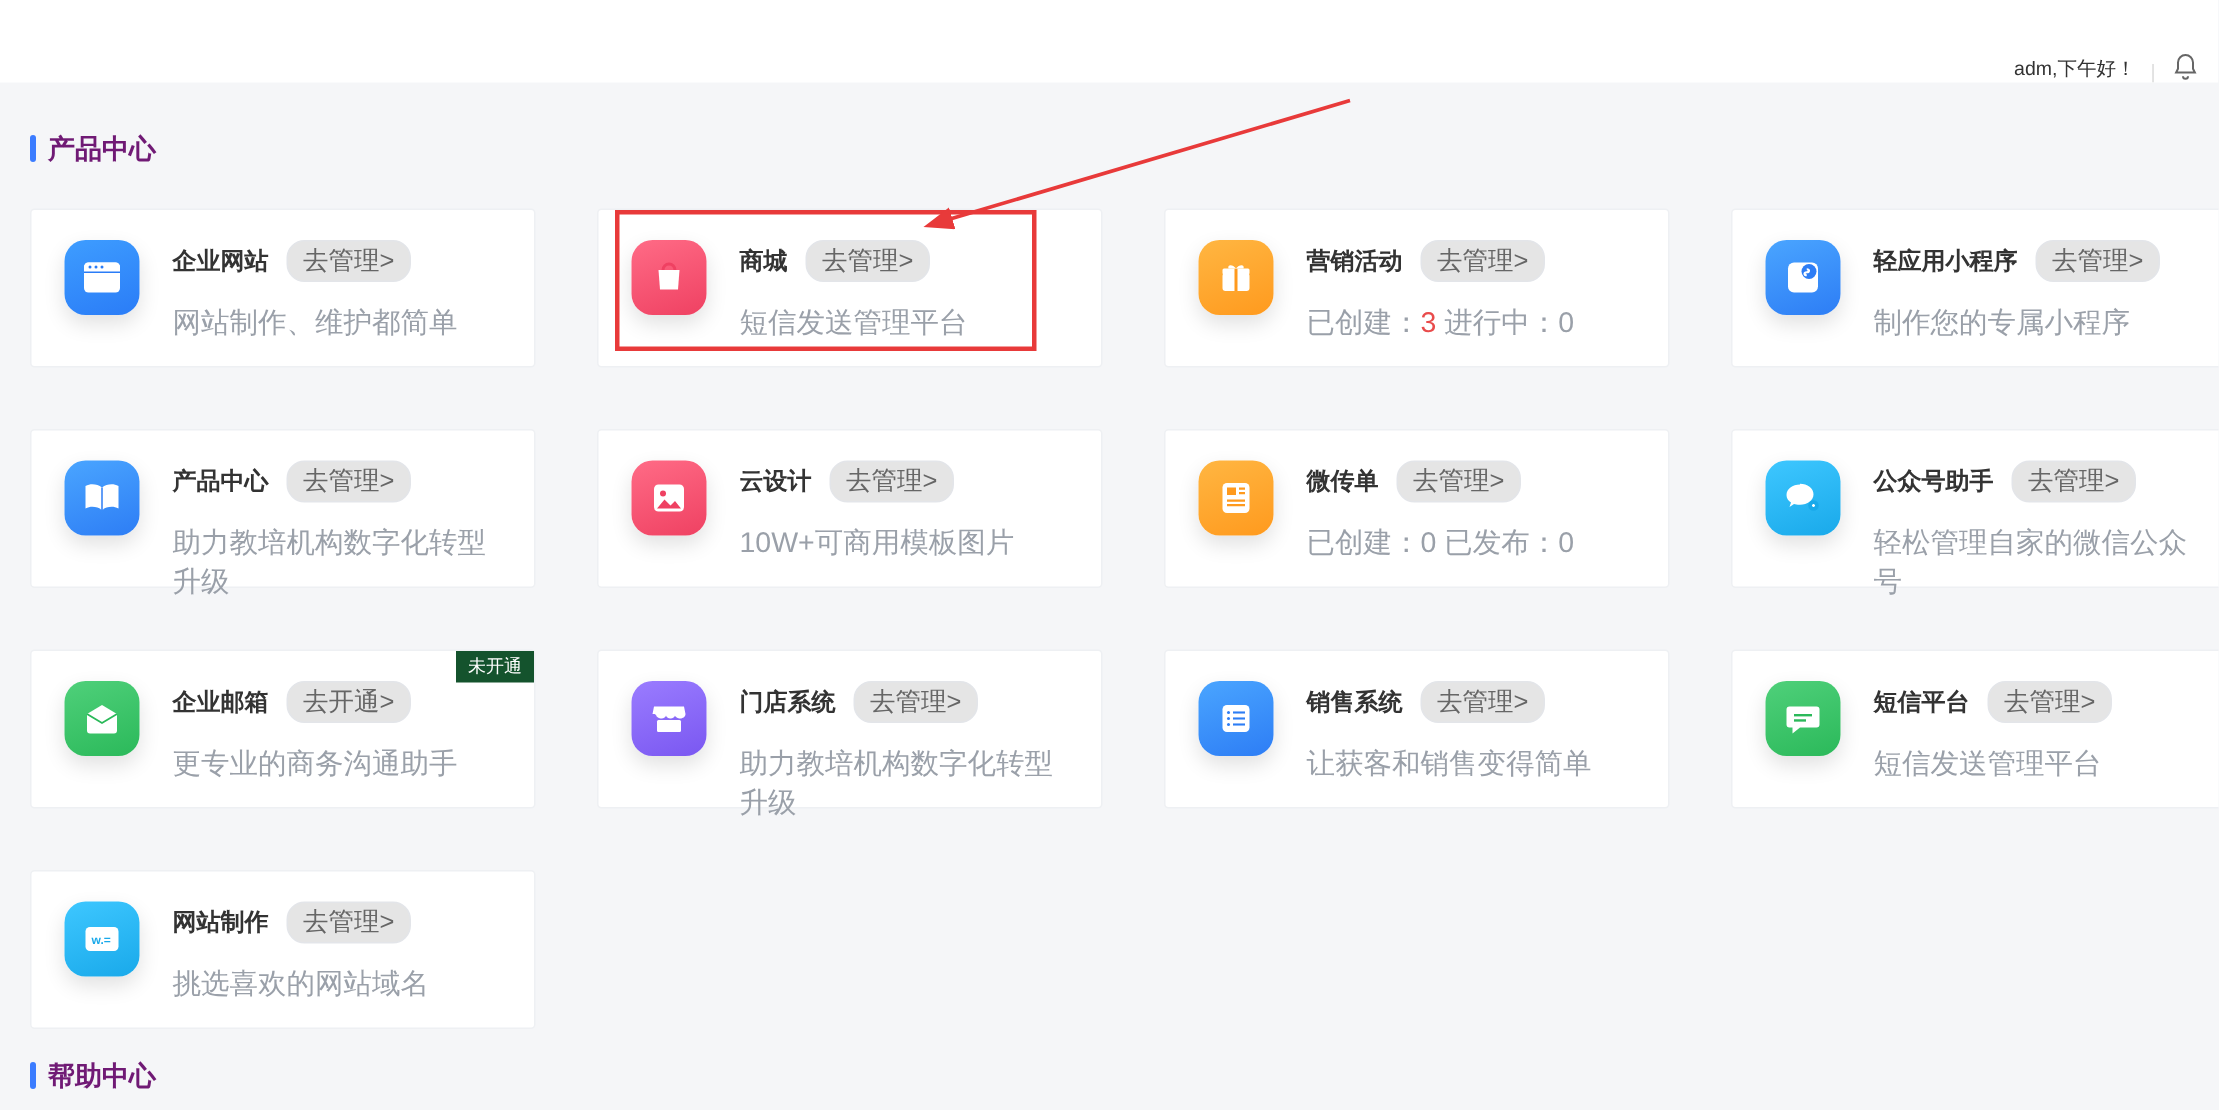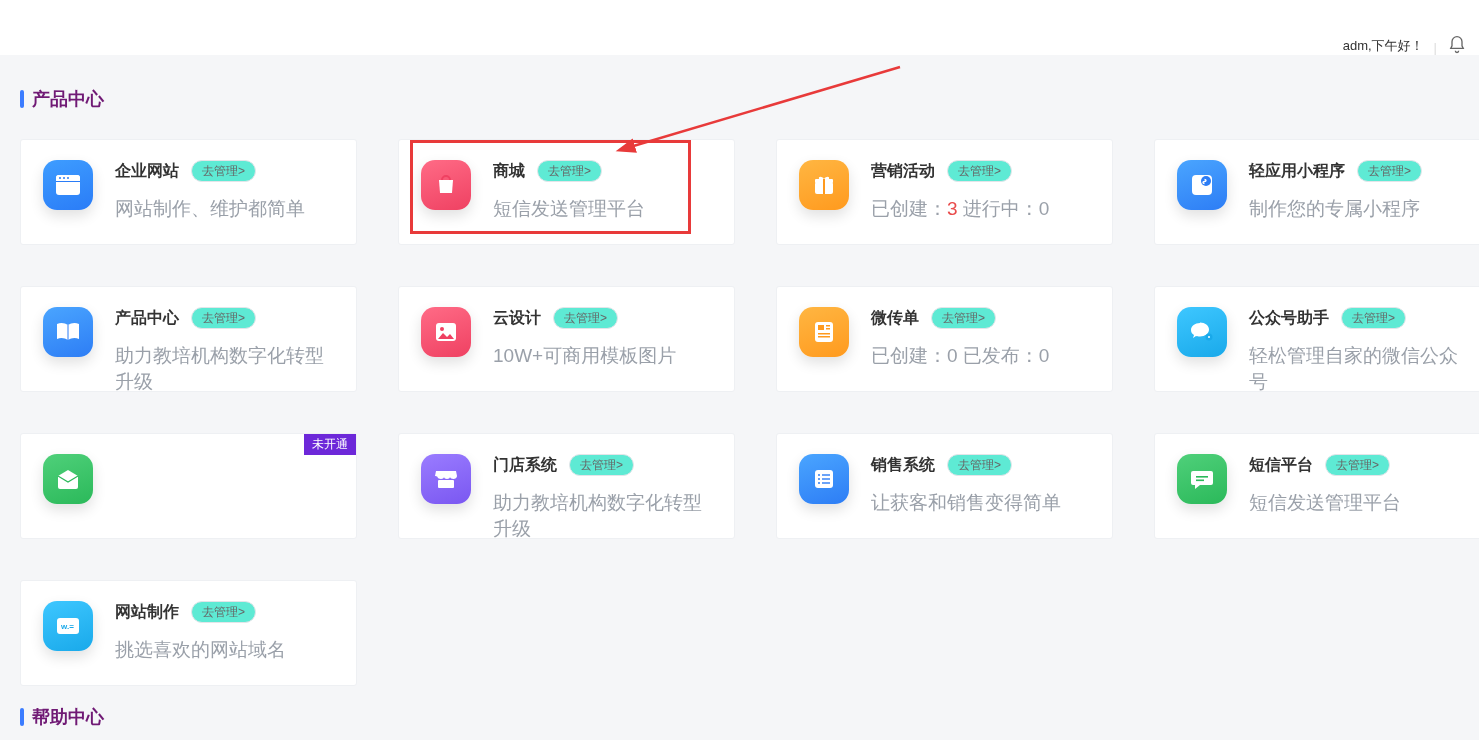--- a/index.html
+++ b/index.html
@@ -5,25 +5,25 @@
     * { margin:0; padding:0; box-sizing:border-box; font-family:"Microsoft YaHei","PingFang SC",Arial,sans-serif; }
     body { width:1479px; height:740px; background:#f5f6f8; overflow:hidden; position:relative; }
     .top-bar { background:#fff; height:55px; display:flex; align-items:flex-end; justify-content:flex-end; padding:0 12px 0 20px; font-size:13px; color:#333; }
     .top-bar span.sep { color:#ddd; margin:0 10px; }
     .bell-wrap { display:flex; align-items:center; }
     .content { padding:10px 20px 0 20px; }
     .section-title { display:flex; align-items:center; font-size:18px; font-weight:600; color:#701a75; margin:22px 0 28px 0; }
     .section-title::before { content:""; width:4px; height:18px; background:#3b7cff; border-radius:2px; margin-right:8px; }
     .grid { display:grid; grid-template-columns:repeat(4, 337px); gap:41px; }
     .card { background:#fff; border:1px solid #eef0f3; border-radius:3px; height:106px; padding:20px 22px 0 22px; display:flex; position:relative; }
-    .badge { position:absolute; top:0; right:0; background:#6d28d9; color:#fff; font-size:12px; padding:2px 8px; }
+    .badge { position:absolute; top:0; right:0; background:#14532d; color:#fff; font-size:12px; padding:2px 8px; }
     .icon-box { width:50px; height:50px; border-radius:14px; flex:none; position:relative; margin-right:22px; box-shadow:0 6px 14px rgba(0,0,0,.12); }
     .card-body .title-row { display:flex; align-items:center; gap:12px; }
     .card-title { font-size:16px; font-weight:600; color:#333; }
-    .btn-manage { border:1px solid #e3e5e9; background:#5eead4; color:#666; font-size:12px; padding:3px 10px; border-radius:12px; cursor:pointer; line-height:1.2; }
+    .btn-manage { border:1px solid #e3e5e9; background:#e5e5e5; color:#666; font-size:17px; padding:3px 10px; border-radius:12px; cursor:pointer; line-height:1.2; }
     .card-desc { margin-top:14px; font-size:19px; color:#9aa0a9; }
     .card-desc .red { color:#e94b4b; }
     .highlight { position:absolute; border:3px solid #e83a3a; pointer-events:none; }
     .arrow { position:absolute; pointer-events:none; }
     .icon-box svg { position:absolute; inset:0; margin:auto; }
   </style>
 </head>
 <body>
 
 <div class="top-bar">
@@ -190,20 +190,27 @@
       </div>
     </div>
 
     <div class="card">
       <span class="badge">未开通</span>
       <div class="icon-box" style="background:linear-gradient(160deg,#4fd07a,#2bb95a)">
         <svg width="26" height="22" viewBox="0 0 26 22" fill="#fff">
             <path d="M3 8l10-6 10 6v11a2 2 0 0 1-2 2H5a2 2 0 0 1-2-2z"></path>
             <path d="M3 8l10 6 10-6" stroke="#2bb95a" stroke-width="1.2" fill="none"></path>
           </svg>
+      </div>
+      <div class="card-body">
+        <div class="title-row">
+          <span class="card-title">企业邮箱</span>
+          <button class="btn-manage">去开通&gt;</button>
+        </div>
+        <div class="card-desc">更专业的商务沟通助手</div>
       </div>
     </div>
 
     <div class="card">
       <div class="icon-box" style="background:linear-gradient(160deg,#9a7cff,#7a57f1)">
         <svg width="26" height="24" viewBox="0 0 26 24" fill="#fff">
             <path d="M3 4h20l1 5c0 2-2 3-3.5 3S17 11 17 10c0 1-1.5 2-3 2s-3-1-3-2c0 1-1.5 2-3 2S4.5 11 4.5 10 2 9 2 9z"></path>
             <rect x="5" y="13" width="16" height="8" rx="1"></rect>
           </svg>
       </div>

